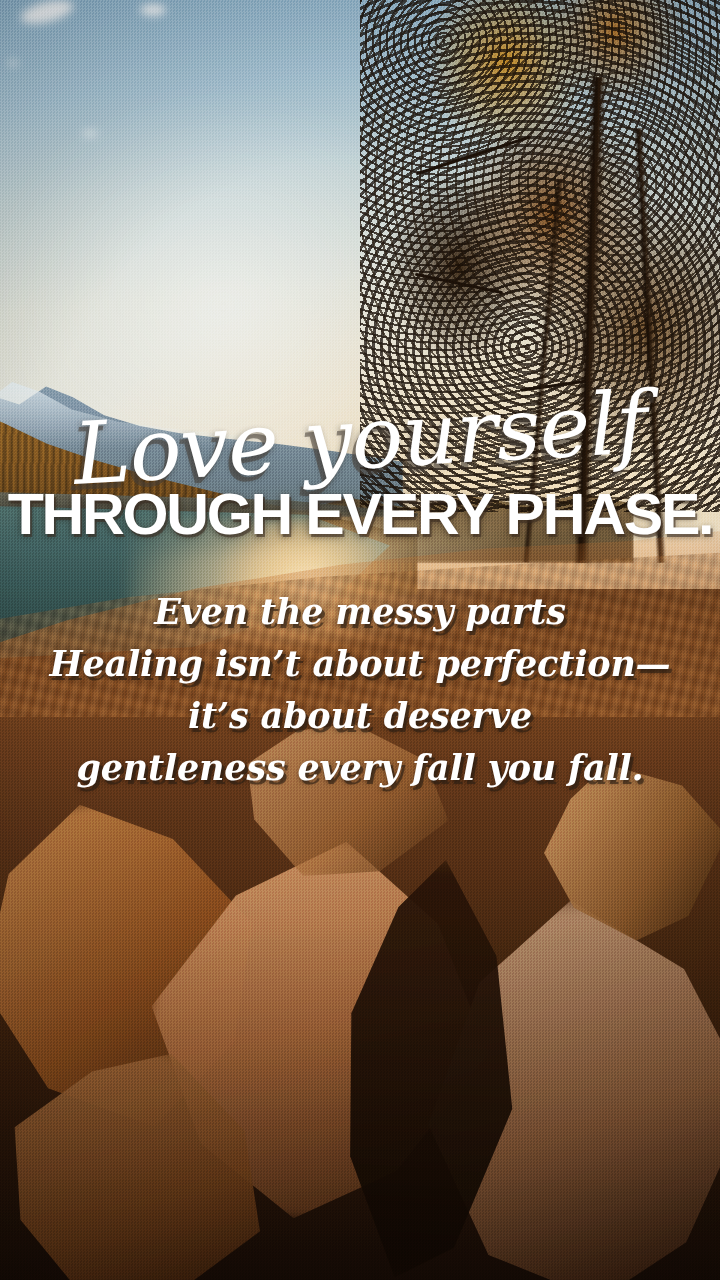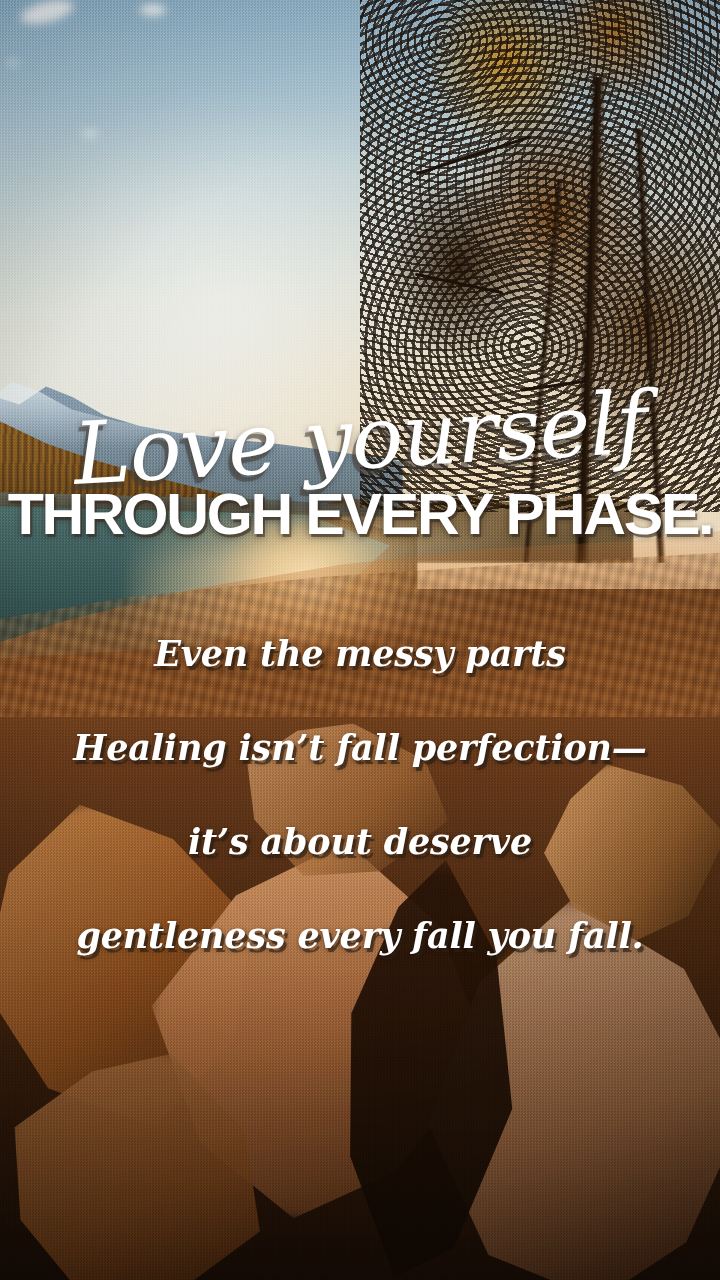--- a/index.html
+++ b/index.html
@@ -224,21 +224,21 @@
     font-style: italic;
     font-weight: 700;
     font-size: 35px;
     line-height: 52px;
     color: #ffffff;
     letter-spacing: -0.2px;
     text-shadow:
       3px 4px 0 rgba(44,30,20,.62),
       1px 2px 5px rgba(24,14,8,.60);
   }
-  .body-copy .ln { display: block; white-space: nowrap; margin-top: 42px; }
+  .body-copy .ln { display: block; white-space: nowrap; }
 </style>
 </head>
 <body>
 
 <div id="poster">
 
   <div class="photo">
 
     <div class="sky"></div>
     <div class="haze"></div>
@@ -285,19 +285,19 @@
   </div>
 
   <div class="textblock">
 
     <div class="script-line">Love yourself</div>
 
     <div class="headline">THROUGH EVERY PHASE.</div>
 
     <div class="body-copy">
       <span class="ln">Even the messy parts</span>
-      <span class="ln">Healing isn’t fall perfection—</span>
+      <span class="ln">Healing isn’t about perfection—</span>
       <span class="ln">it’s about deserve</span>
       <span class="ln">gentleness every fall you fall.</span>
     </div>
 
   </div>
 </div>
 
 </body></html>

